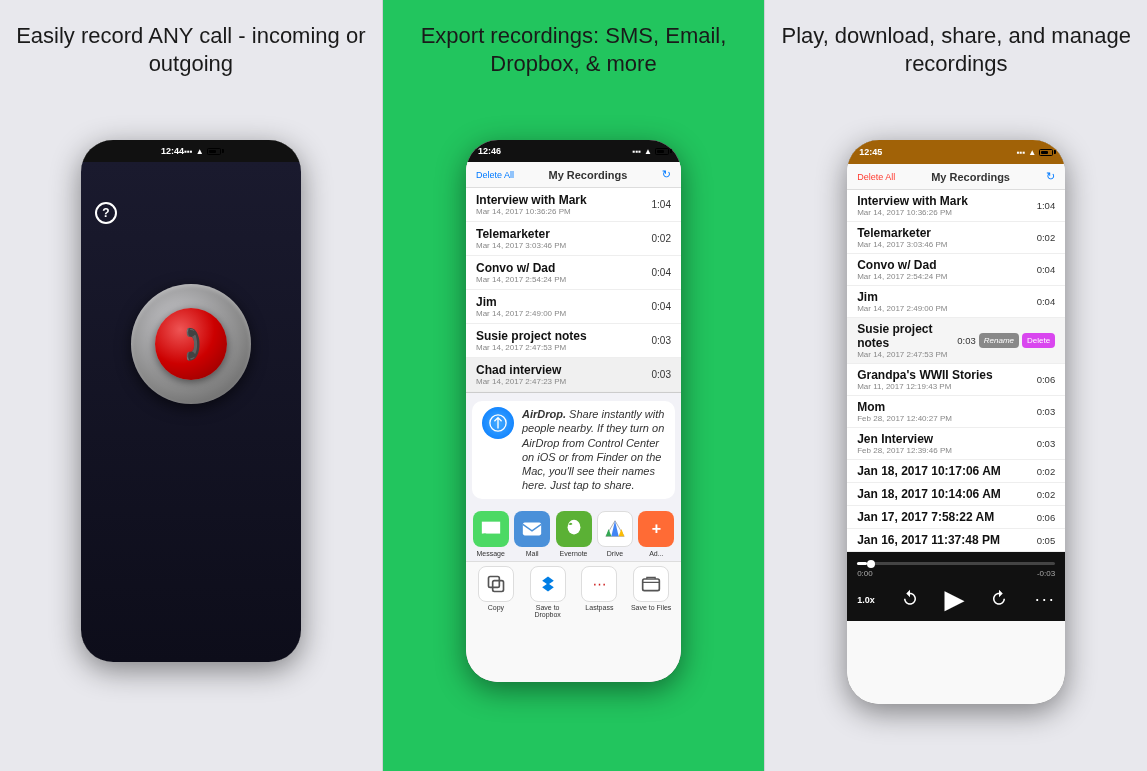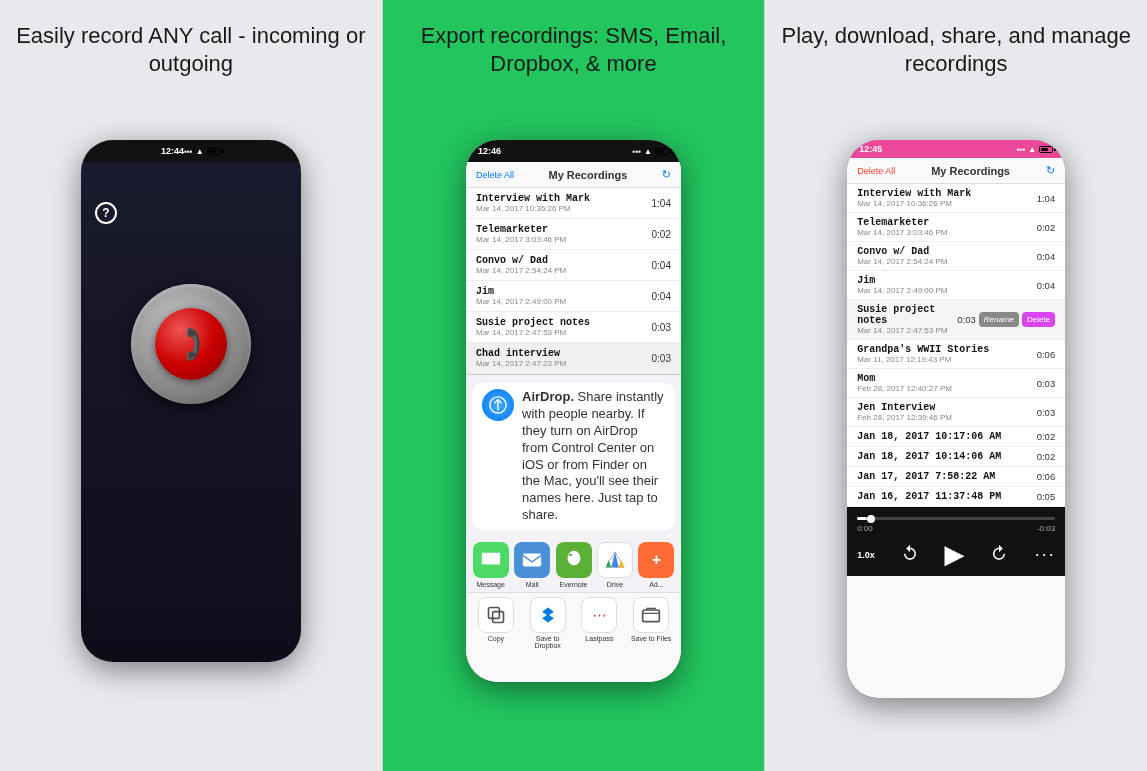--- a/index.html
+++ b/index.html
@@ -141,24 +141,23 @@
       justify-content: space-between;
       align-items: center;
       padding: 5px 10px;
       border-bottom: 1px solid #eee;
       background: #fff;
     }
     .recording-item.selected {
       background: #f0f0f0;
     }
     .recording-info .recording-name {
-      font-size: 10px;
+      font-size: 12px;
       font-weight: 600;
       color: #111;
-      font-family: Liberation Mono, monospace;
     }
     .recording-info .recording-date {
       font-size: 8px;
       color: #888;
     }
     .recording-duration {
       font-size: 10px;
       color: #333;
     }
 
@@ -183,23 +182,24 @@
       background: radial-gradient(circle, #4af, #07f);
       border-radius: 50%;
       flex-shrink: 0;
       display: flex;
       align-items: center;
       justify-content: center;
       color: #fff;
       font-size: 14px;
     }
     .airdrop-text {
-      font-size: 13px;
+      font-size: 11px;
       color: #333;
       line-height: 1.3;
+      font-style: italic;
     }
     .airdrop-text strong { font-weight: 700; }
     .share-apps-row {
       display: flex;
       justify-content: space-around;
       padding: 6px 4px 4px;
       overflow: hidden;
     }
     .share-app {
       display: flex;
@@ -596,21 +596,21 @@
     </div>
   </div>
 </div>
 
 <div class="panel panel-3">
   <div class="panel-title">Play, download, share, and manage recordings</div>
 
   <div class="phone" style="width:218px;">
     <div class="phone-inner">
 
-      <div style="position:relative; height:18px; background:#ec4899; display:flex; align-items:center; justify-content:space-between; padding:0 12px;">
+      <div style="position:relative; height:24px; background:#a16207; display:flex; align-items:center; justify-content:space-between; padding:0 12px;">
         <span style="color:#fff; font-size:9px; font-weight:700;">12:45</span>
         <div style="display:flex; gap:3px; align-items:center;">
           <span style="color:#fff; font-size:8px;">▪▪▪</span>
           <span style="color:#fff; font-size:8px;">▲</span>
           <div class="battery-icon">
               <div class="battery-fill"></div>
             </div>
         </div>
       </div>
 

